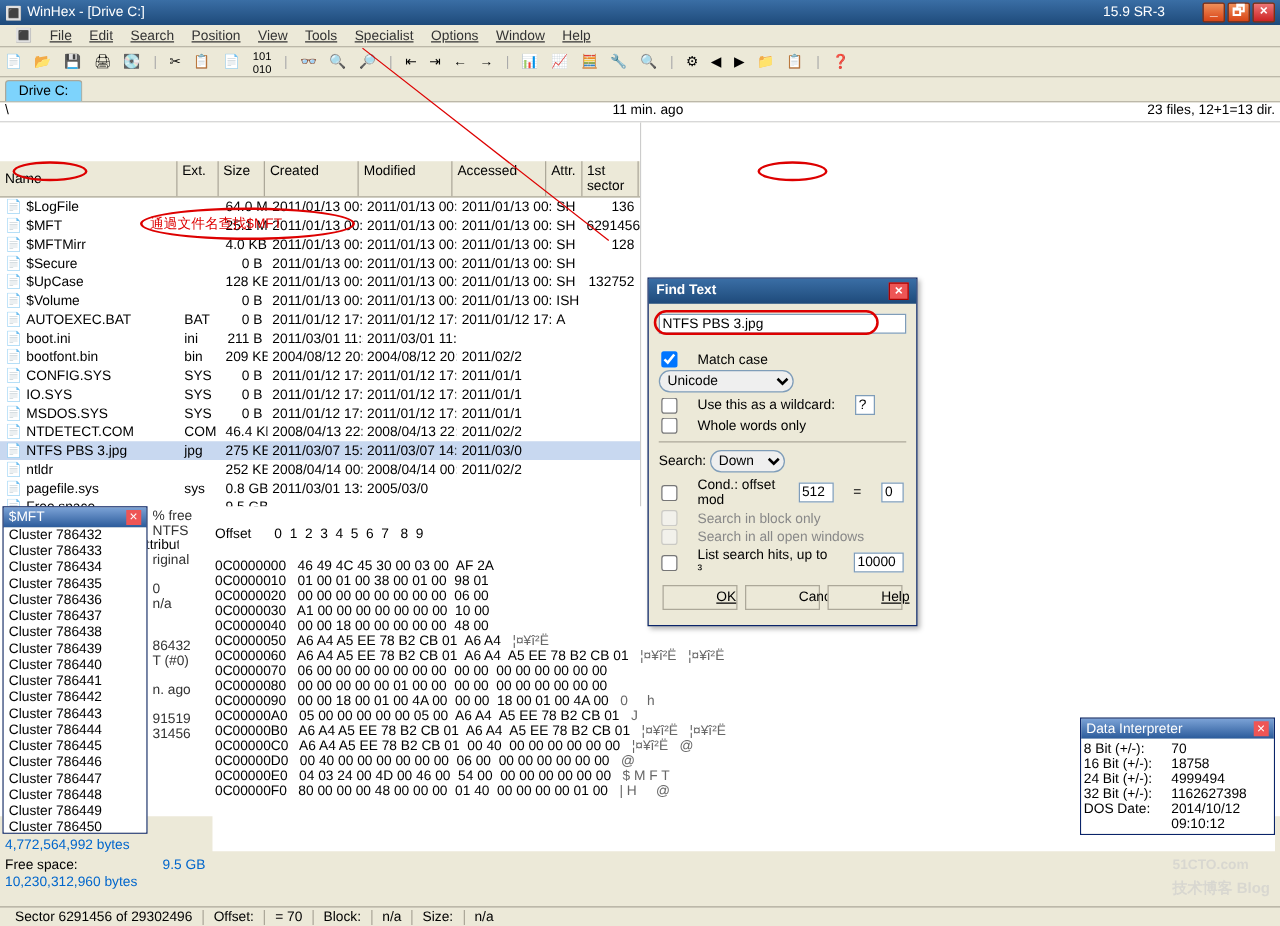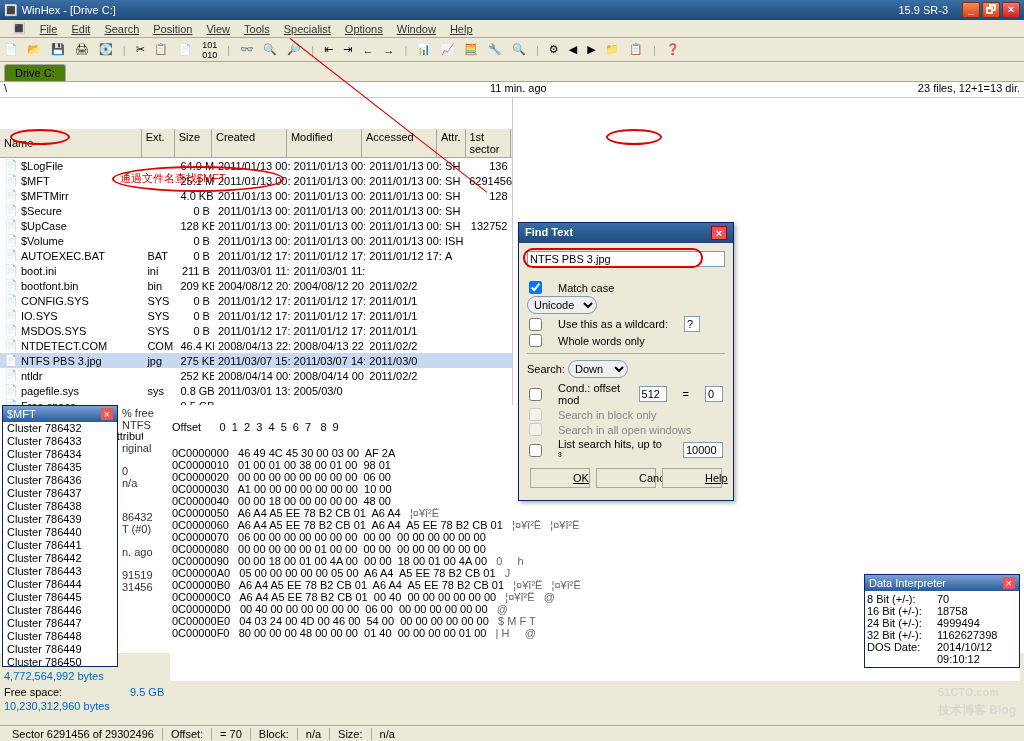--- a/index.html
+++ b/index.html
@@ -7,21 +7,21 @@
 .titlebar { height:20px; background:linear-gradient(to bottom,#3a6ea5,#1e4a7a); color:#fff; display:flex; align-items:center; padding:0 4px; justify-content:space-between; }
 .titlebar .title { display:flex; align-items:center; gap:4px; }
 .titlebar .right { display:flex; gap:2px; align-items:center; }
 .winbtn { width:18px; height:16px; background:linear-gradient(#f0905a,#d84315); border:1px solid #8a2e0a; border-radius:2px; color:#fff; font-weight:bold; text-align:center; line-height:13px; cursor:pointer; }
 .winbtn.red { background:linear-gradient(#e77,#c22); }
 .menubar { height:18px; background:#ece9d8; display:flex; align-items:center; padding:0 6px; gap:2px; color:#333; border-bottom:1px solid #aca899;}
 .menubar span { padding:1px 6px; cursor:pointer; }
 .menubar span u { text-decoration:underline; }
 .toolbar { height:24px; background:#ece9d8; border-bottom:1px solid #aca899; display:flex; align-items:center; padding:0 4px; gap:10px; }
 .tabbar { height:20px; background:#ece9d8; display:flex; align-items:flex-end; padding-left:4px; border-bottom:1px solid #aca899;}
-.tab { border:1px solid #aca899; border-bottom:none; padding:2px 10px; background:#4d7c0f; border-radius:3px 3px 0 0;}
+.tab { border:1px solid #aca899; border-bottom:none; padding:2px 10px; background:#7dd3fc; border-radius:3px 3px 0 0;}
 .crumb { height:16px; background:#fff; padding:0 4px; display:flex; justify-content:space-between; border-bottom:1px solid #ccc;}
 .main { display:flex; height:555px; }
 .filelist { flex:1; background:#fff; overflow:hidden; }
 .fl-head { display:flex; background:#ece9d8; border-bottom:1px solid #aca899;margin-top:31px;}
 .fl-head div { border-right:1px solid #aca899; padding:2px 4px; text-align:left;}
 .fl-row { display:flex; height:15px; align-items:center; }
 .fl-row.sel { background:#c8d8f0; }
 .fl-row div { padding:0 4px; overflow:hidden; white-space:nowrap; }
 .col-name { width:192px; display:flex; align-items:center; gap:3px;}
 .col-ext { width:42px; text-align:left;}
@@ -60,21 +60,21 @@
 </style>
 </head>
 <body>
 
 <div class="titlebar">
   <div class="title">
       <span>🔳</span>
       <span>WinHex - [Drive C:]</span>
     </div>
   <div class="right">
-    <span style="margin-right:12px;">15.9 SR-3</span>
+    <span style="margin-right:28px;">15.9 SR-3</span>
     <div class="winbtn">_</div>
     <div class="winbtn">🗗</div>
     <div class="winbtn red">×</div>
   </div>
 </div>
 
 <div class="menubar">
   <span>🔳</span>
   <span><u>File</u></span>
   <span><u>Edit</u></span>
@@ -406,21 +406,21 @@
     <div style="position:relative;">
       <input type="text" style="border: 1px solid rgb(127, 157, 185);" value="NTFS PBS 3.jpg">
       <span class="ann-ellipse" style="top:-3px;left:-4px;width:180px;height:20px;border-radius:10px;"></span>
     </div>
     <br>
     <label>
         <input type="checkbox" checked="" style="">
         <span>Match case</span>
       </label>
     <div style="position:relative;display:inline-block;">
-      <select class="circled-red" style="width:70px;"><option>Unicode</option></select>
+      <select class="circled-red" style="width:108px;"><option>Unicode</option></select>
     </div>
     <label>
         <input type="checkbox" style="">
         <span>Use this as a wildcard:</span>
       <input type="text" style="width: 16px;" value="?">
       </label>
     <label>
         <input type="checkbox" style="">
         <span>Whole words only</span>
       </label>

